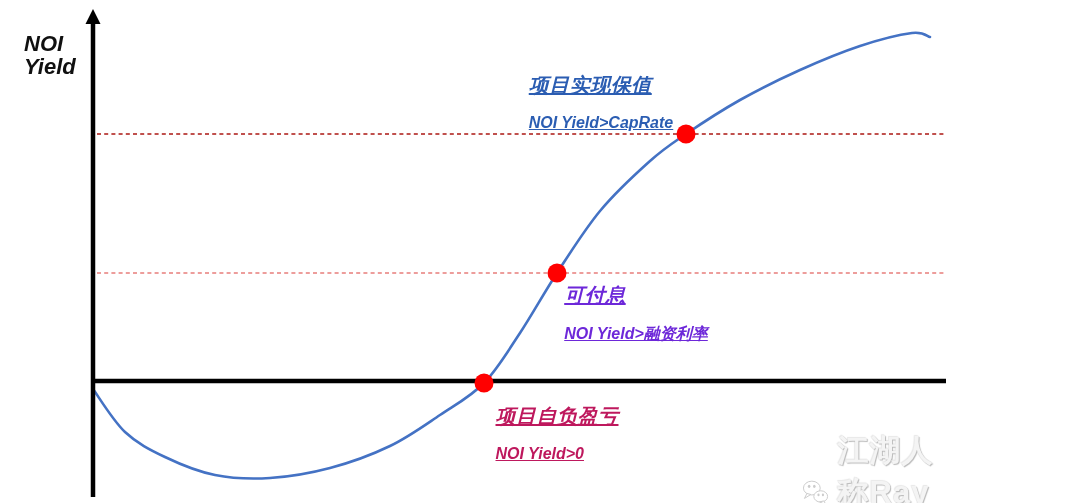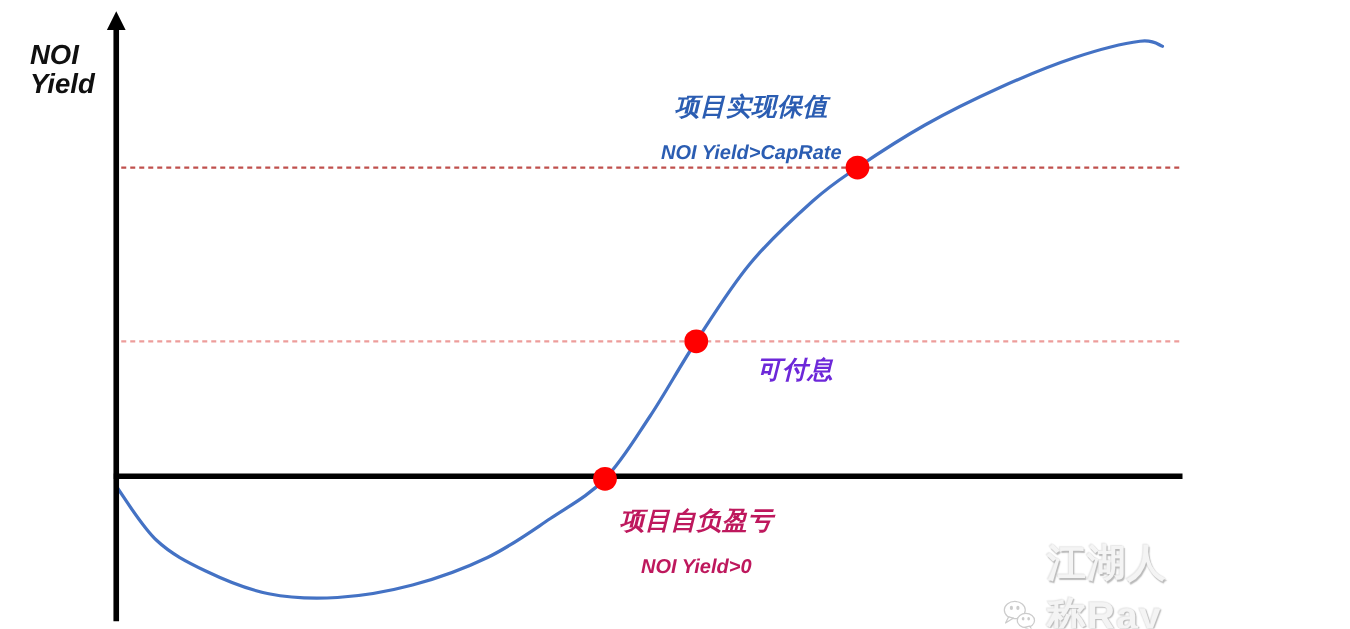--- a/index.html
+++ b/index.html
@@ -7,21 +7,21 @@
   body { font-family: "Liberation Sans", sans-serif; }
   #stage {
     position: relative;
     width: 946px;
     height: 503px;
     background: #ffffff;
     overflow: hidden;
   }
   #chart-svg { position: absolute; left: 0; top: 0; }
 
-  .ann { position: absolute; text-align: center; white-space: nowrap; }
+  .ann { position: absolute; text-align: left; white-space: nowrap; text-decoration: underline; }
   .ann .t {
     font-weight: bold;
     font-style: italic;
     font-size: 20px;
     letter-spacing: 0.5px;
   }
   .ann .s {
     font-weight: bold;
     font-style: italic;
     font-size: 16px;
@@ -100,20 +100,21 @@
 
   <div id="x-axis-title">时间</div>
 
   <div id="ann-preserve" class="ann" style="color: rgb(43, 93, 178);">
     <div class="t">项目实现保值</div>
     <div class="s">NOI Yield&gt;CapRate</div>
   </div>
 
   <div id="ann-interest" class="ann" style="color: #6d28d9;">
     <div class="t">可付息</div>
+    <div class="s">NOI Yield&gt;融资利率</div>
   </div>
 
   <div id="ann-breakeven" class="ann" style="color: #be185d;">
     <div class="t">项目自负盈亏</div>
     <div class="s">NOI Yield&gt;0</div>
   </div>
 
   <div id="watermark">
     <svg width="64" height="62" viewBox="0 0 64 62">
       <g fill="#ffffff" stroke="#cccccc" stroke-width="2">

